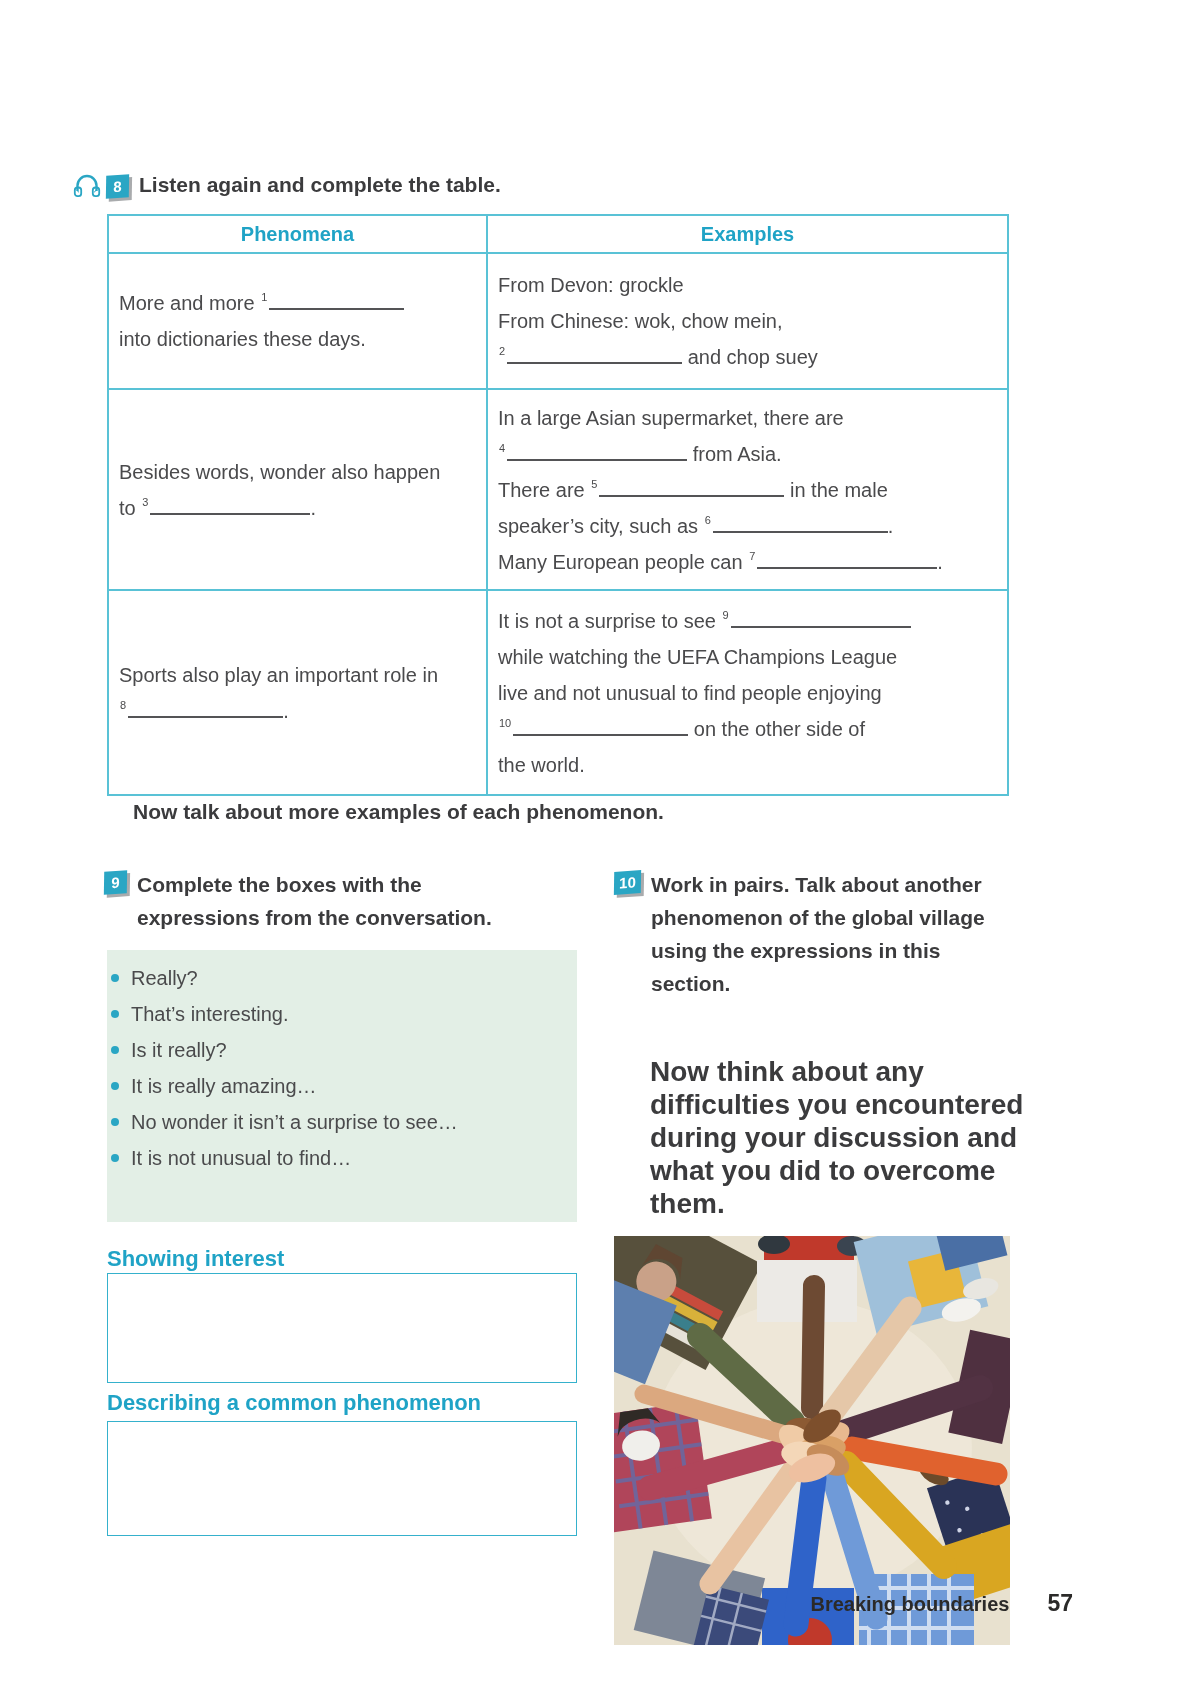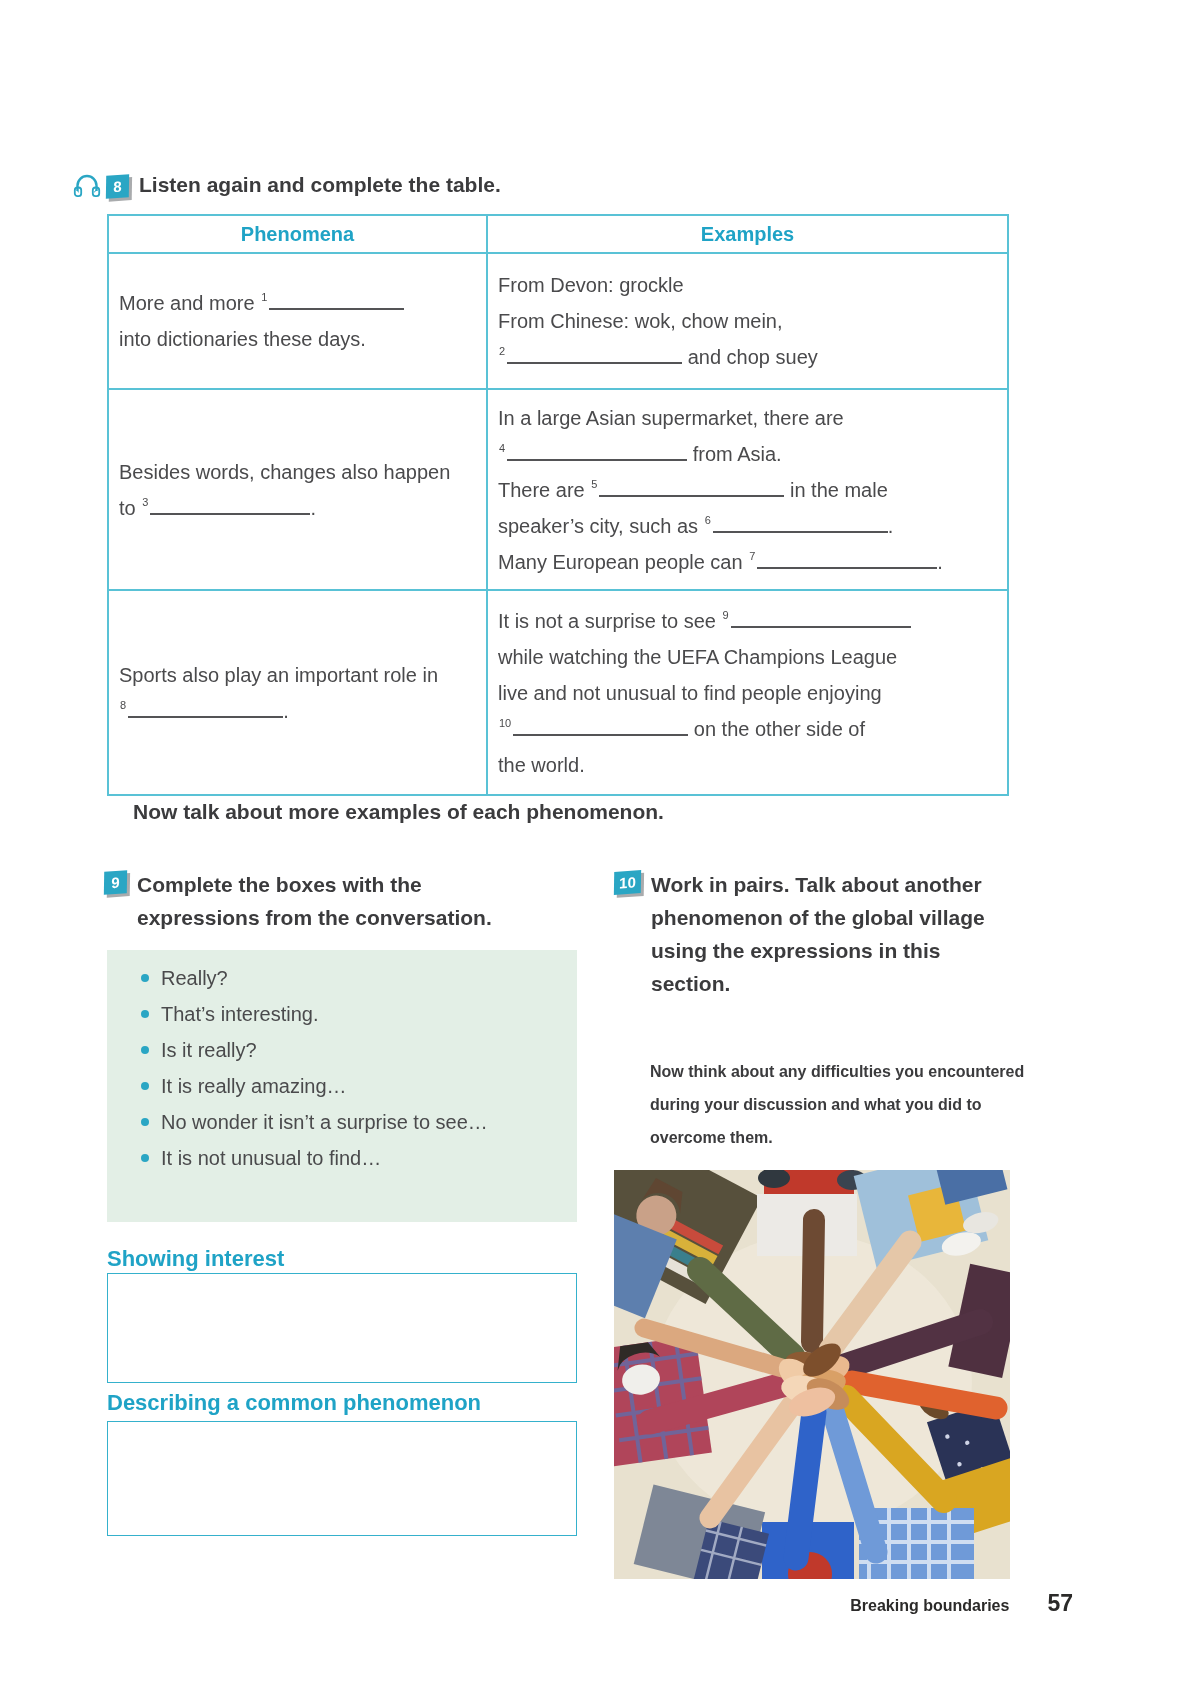--- a/index.html
+++ b/index.html
@@ -32,38 +32,38 @@
 
   .followup{position:absolute;left:133px;top:800px;margin:0;font-size:21px;font-weight:bold;color:#3b3b3d;text-align:center;}
 
   
   .leftcol{position:absolute;left:104px;top:868px;width:474px;}
   .rightcol{position:absolute;left:614px;top:868px;width:396px;}
   .leftcol .extitle{width:380px;}
   .rightcol .extitle{width:356px;}
 
   .greenbox{box-sizing:border-box;width:470px;height:272px;margin:16px 0 0 3px;
-            background:#e3efe6;padding:10px 32px;}
+            background:#e3efe6;padding:10px 2px;}
   .greenbox ul{list-style:none;margin:0;padding:0;}
   .greenbox li{display:flex;align-items:flex-start;line-height:36px;font-size:20px;color:#4a4a4c;}
   .dot{flex:0 0 auto;width:8px;height:8px;border-radius:50%;background:#2aa6c4;margin:14px 12px 0 2px;}
 
   .tealhead{margin:0;font-size:22px;font-weight:bold;color:#1fa3c6;}
   .h-show{margin:24px 0 0 3px;height:27px;}
   .h-desc{margin:7px 0 0 3px;height:27px;}
   .ansbox{box-sizing:border-box;width:470px;margin-left:3px;background:#fff;border:1.5px solid #35b1cc;}
   .ansbox.b1{height:110px;}
   .ansbox.b2{height:115px;margin-top:4px;}
 
-  .para{margin:55px 0 0 36px;width:390px;font-size:16px;line-height:33px;font-weight:bold;color:#3b3b3d;}
+  .para{margin:55px 0 0 36px;width:390px;font-size:28px;line-height:33px;font-weight:bold;color:#3b3b3d;}
   .photo{display:block;margin-top:16px;width:396px;height:409px;}
 
   .footer{position:absolute;top:1590px;left:600px;width:473px;display:flex;
           justify-content:flex-end;align-items:baseline;}
-  .chapter{font-size:16px;font-weight:bold;color:#2b2a29;}
+  .chapter{font-size:20px;font-weight:bold;color:#2b2a29;}
   .pageno{font-size:23px;font-weight:bold;color:#2b2a29;margin-left:38px;}
 </style>
 </head>
 <body>
 
 <div class="page">
 
   <div class="ex8row">
     <svg class="hp" viewBox="0 0 30 30">
       <path d="M5.5 21 v-5.5 a9.5 9.5 0 0 1 19 0 V21" fill="none" stroke="#2aa6c4" stroke-width="2.4"></path>
@@ -95,21 +95,21 @@
             <div class="cline">into dictionaries these days.</div>
           </td>
           <td>
             <div class="cline">From Devon: grockle</div>
             <div class="cline">From Chinese: wok, chow mein,</div>
             <div class="cline"><sup>2</sup><span class="blank" style="width: 175px;"></span> and chop suey</div>
           </td>
         </tr>
         <tr>
           <td>
-            <div class="cline">Besides words, changes also happen</div>
+            <div class="cline">Besides words, wonder also happen</div>
             <div class="cline">to <sup>3</sup><span class="blank" style="width: 160px;"></span>.</div>
           </td>
           <td>
             <div class="cline">In a large Asian supermarket, there are</div>
             <div class="cline"><sup>4</sup><span class="blank" style="width: 180px;"></span> from Asia.</div>
             <div class="cline">There are <sup>5</sup><span class="blank" style="width: 185px;"></span> in the male</div>
             <div class="cline">speaker’s city, such as <sup>6</sup><span class="blank" style="width: 175px;"></span>.</div>
             <div class="cline">Many European people can <sup>7</sup><span class="blank" style="width: 180px;"></span>.</div>
           </td>
         </tr>

